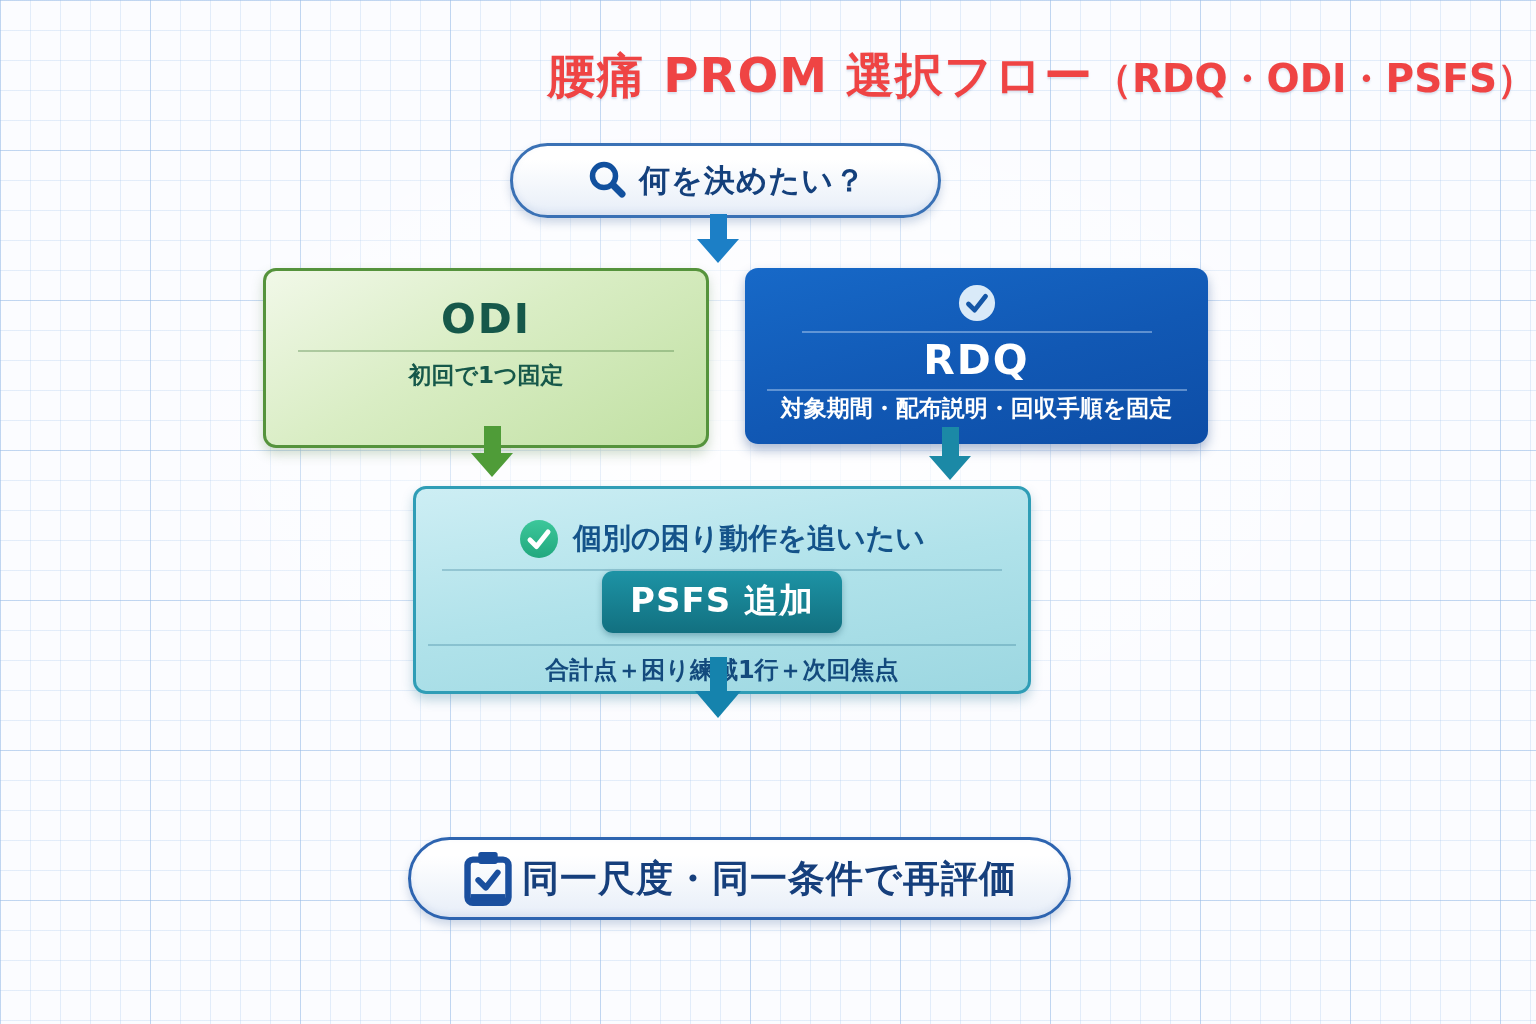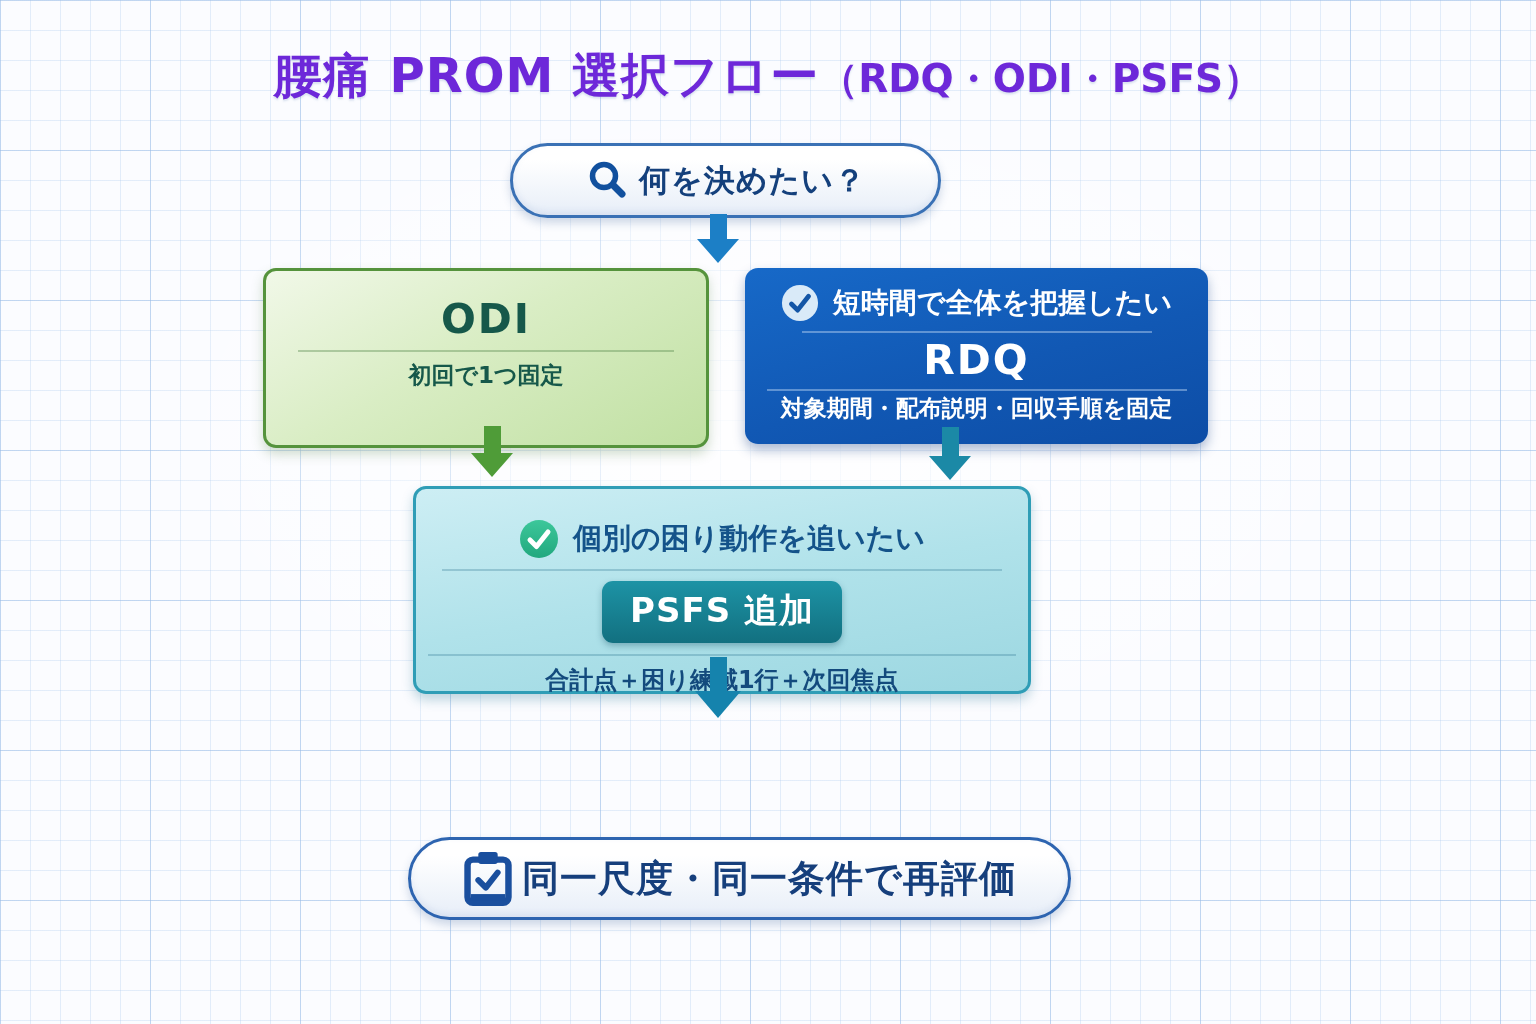--- a/index.html
+++ b/index.html
@@ -12,21 +12,21 @@
       linear-gradient(to right, rgba(170,200,238,.30) 1px, transparent 1px),
       linear-gradient(to bottom, rgba(170,200,238,.30) 1px, transparent 1px);
     background-size:150px 150px,150px 150px,30px 30px,30px 30px;
     font-family:"DejaVu Sans","Liberation Sans",sans-serif;
   }
   .vignette{position:absolute;inset:0;pointer-events:none;
     background:radial-gradient(ellipse 55% 45% at 50% 42%, rgba(255,255,255,.85), rgba(255,255,255,0) 78%);}
   .abs{position:absolute;}
 
   
-  .title{left:0;top:44px;width:1536px;text-align:center;color:#6d28d9;font-weight:800;
+  .title{left:0;top:44px;width:1536px;text-align:right;color:#ef4444;font-weight:800;
     text-shadow:0 2px 2px rgba(120,150,190,.25);white-space:nowrap;}
   .title .main{font-size:48px;letter-spacing:1px;}
   .title .paren{font-size:39px;letter-spacing:0px;}
 
   
   .pill{display:flex;align-items:center;justify-content:center;gap:8px;
     border-radius:44px;border:3px solid #3a71b5;
     background:linear-gradient(180deg,#ffffff 20%,#e7eef8 100%);
     box-shadow:0 5px 10px rgba(40,80,140,.22), inset 0 -3px 6px rgba(120,150,200,.15);font-family:Liberation Mono, monospace;}
   .start-pill{left:510px;top:143px;width:425px;height:69px;}
@@ -68,21 +68,21 @@
   .box-rdq .divider2{width:420px;border-color:rgba(190,215,245,.45);margin-top:5px;}
   .box-rdq .note{color:#ffffff;font-size:23px;font-weight:800;margin-top:2px;}
 
   .box-psfs{left:413px;top:486px;width:612px;height:172px;
     border:3px solid #2f9db6;
     background:linear-gradient(170deg,#cdeef4 0%,#b0e2ea 50%,#9cd7e1 100%);
     box-shadow:0 6px 12px rgba(30,110,140,.28);
     padding-top:30px;}
   .box-psfs .cond{color:#14538a;font-size:29px;font-weight:800;}
   .box-psfs .divider{width:560px;border-color:rgba(40,110,140,.28);margin-top:10px;}
-  .box-psfs .badge{margin-top:10px;padding:7px 28px 9px;border-radius:11px;
+  .box-psfs .badge{margin-top:0;padding:7px 28px 9px;border-radius:11px;
     background:linear-gradient(180deg,#1d93a5,#127080);
     box-shadow:0 3px 6px rgba(20,80,100,.35);
     color:#ffffff;font-size:34px;font-weight:800;letter-spacing:1px;}
   .box-psfs .divider2{width:588px;border-color:rgba(40,110,140,.28);margin-top:11px;}
   .box-psfs .note{color:#134a7d;font-size:24px;font-weight:800;margin-top:8px;}
 
   .check-icon{flex:0 0 auto;display:block;}
 </style>
 </head>
 <body>
@@ -111,21 +111,20 @@
   <div class="divider"></div>
   <div class="note">初回で1つ固定</div>
 </div>
 
 <div class="abs box box-rdq">
   <div class="cond-row">
     <svg class="check-icon" width="38" height="38" viewBox="0 0 40 40">
       <circle cx="20" cy="20" r="19" fill="#d9eaf8"></circle>
       <path d="M11 21 l6.5 6.5 L29 13" fill="none" stroke="#1456a6" stroke-width="5" stroke-linecap="round" stroke-linejoin="round"></path>
     </svg>
-    <span class="cond">短時間で全体を把握したい</span>
   </div>
   <div class="divider"></div>
   <div class="name">RDQ</div>
   <div class="divider divider2"></div>
   <div class="note">対象期間・配布説明・回収手順を固定</div>
 </div>
 
 <div class="abs arrow arrow-green" style="left:471px;top:426px;">
   <div class="stem" style="height:27px;"></div>
   <div class="head"></div>

